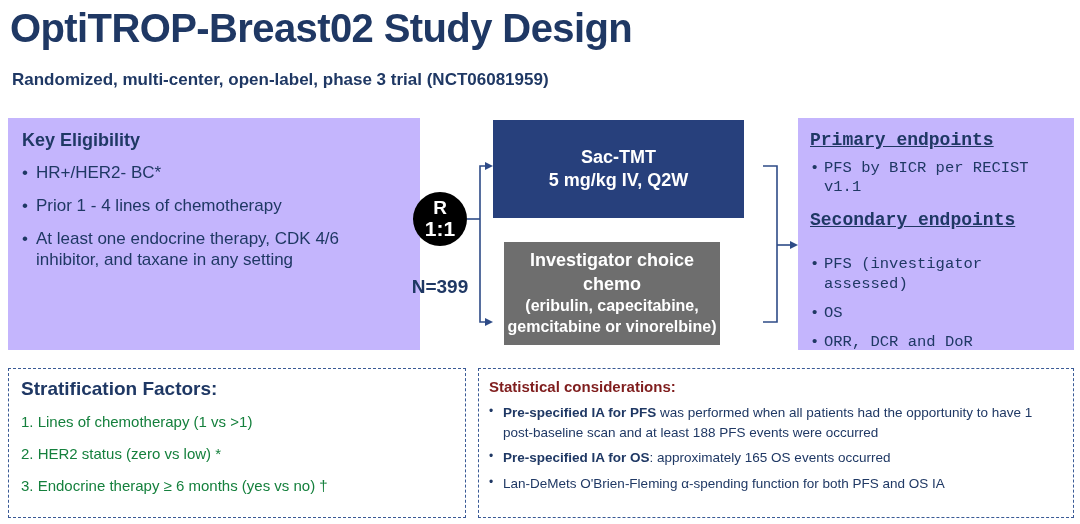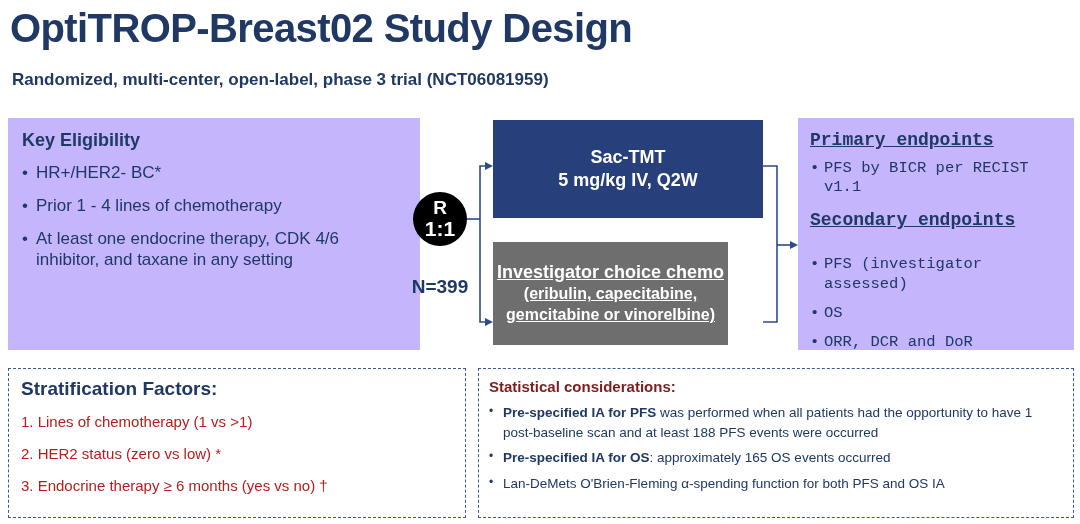--- a/index.html
+++ b/index.html
@@ -48,24 +48,24 @@
   #endpoints-panel .panel-h.second { margin-top: 13px; margin-bottom: 25px; }
   #endpoints-panel .bullet-row { font-size: 15.5px; margin-bottom: 10px; }
 
   
   .arm-box {
     position: absolute; color: #ffffff; font-weight: bold;
     display: flex; flex-direction: column;
     align-items: center; justify-content: center;
     text-align: center; line-height: 1.3;
   }
-  #arm-sac   { left: 493px; top: 120px; width: 270px; height: 98px;
+  #arm-sac   { left: 493px; top: 120px; width: 251px; height: 98px;
                background: #27407c; font-size: 18px; }
-  #arm-chemo { left: 493px; top: 242px; width: 235px; height: 103px;
-               background: #6e6e6e; text-decoration: underline; }
+  #arm-chemo { left: 504px; top: 242px; width: 216px; height: 103px;
+               background: #6e6e6e; }
   #arm-chemo .l1 { font-size: 18px; }
   #arm-chemo .l2 { font-size: 16px; }
 
   
   #rand-circle {
     position: absolute; left: 413px; top: 192px;
     width: 54px; height: 54px; border-radius: 50%;
     background: #000000; color: #ffffff;
     display: flex; flex-direction: column;
     align-items: center; justify-content: center;
@@ -82,21 +82,21 @@
 
   
   .dashed-box {
     position: absolute; border: 1.5px dashed #3a5a96; background: #ffffff;
   }
   #strat-box { left: 8px;  top: 368px; width: 458px; height: 150px; }
   #stats-box { left: 478px; top: 368px; width: 596px; height: 150px; }
 
   #strat-box .inner { padding: 9px 12px; }
   #strat-box .hdr { font-size: 19px; font-weight: bold; color: #1f3864; margin-bottom: 13px; }
-  #strat-box .item { font-size: 15px; color: #b91c1c; margin-bottom: 15px; }
+  #strat-box .item { font-size: 15px; color: #15803d; margin-bottom: 15px; }
 
   #stats-box .inner { padding: 9px 12px 0 10px; }
   #stats-box .hdr { font-size: 15px; font-weight: bold; color: #7f1d1d; margin-bottom: 8px; }
   #stats-box .srow { display: flex; font-size: 13.5px; color: #1f3864; line-height: 1.45; margin-bottom: 6px; }
   #stats-box .srow .dot { width: 14px; flex: 0 0 14px; font-size: 12px; }
   #stats-box .srow b { font-weight: bold; }
 </style>
 </head>
 <body>
 

